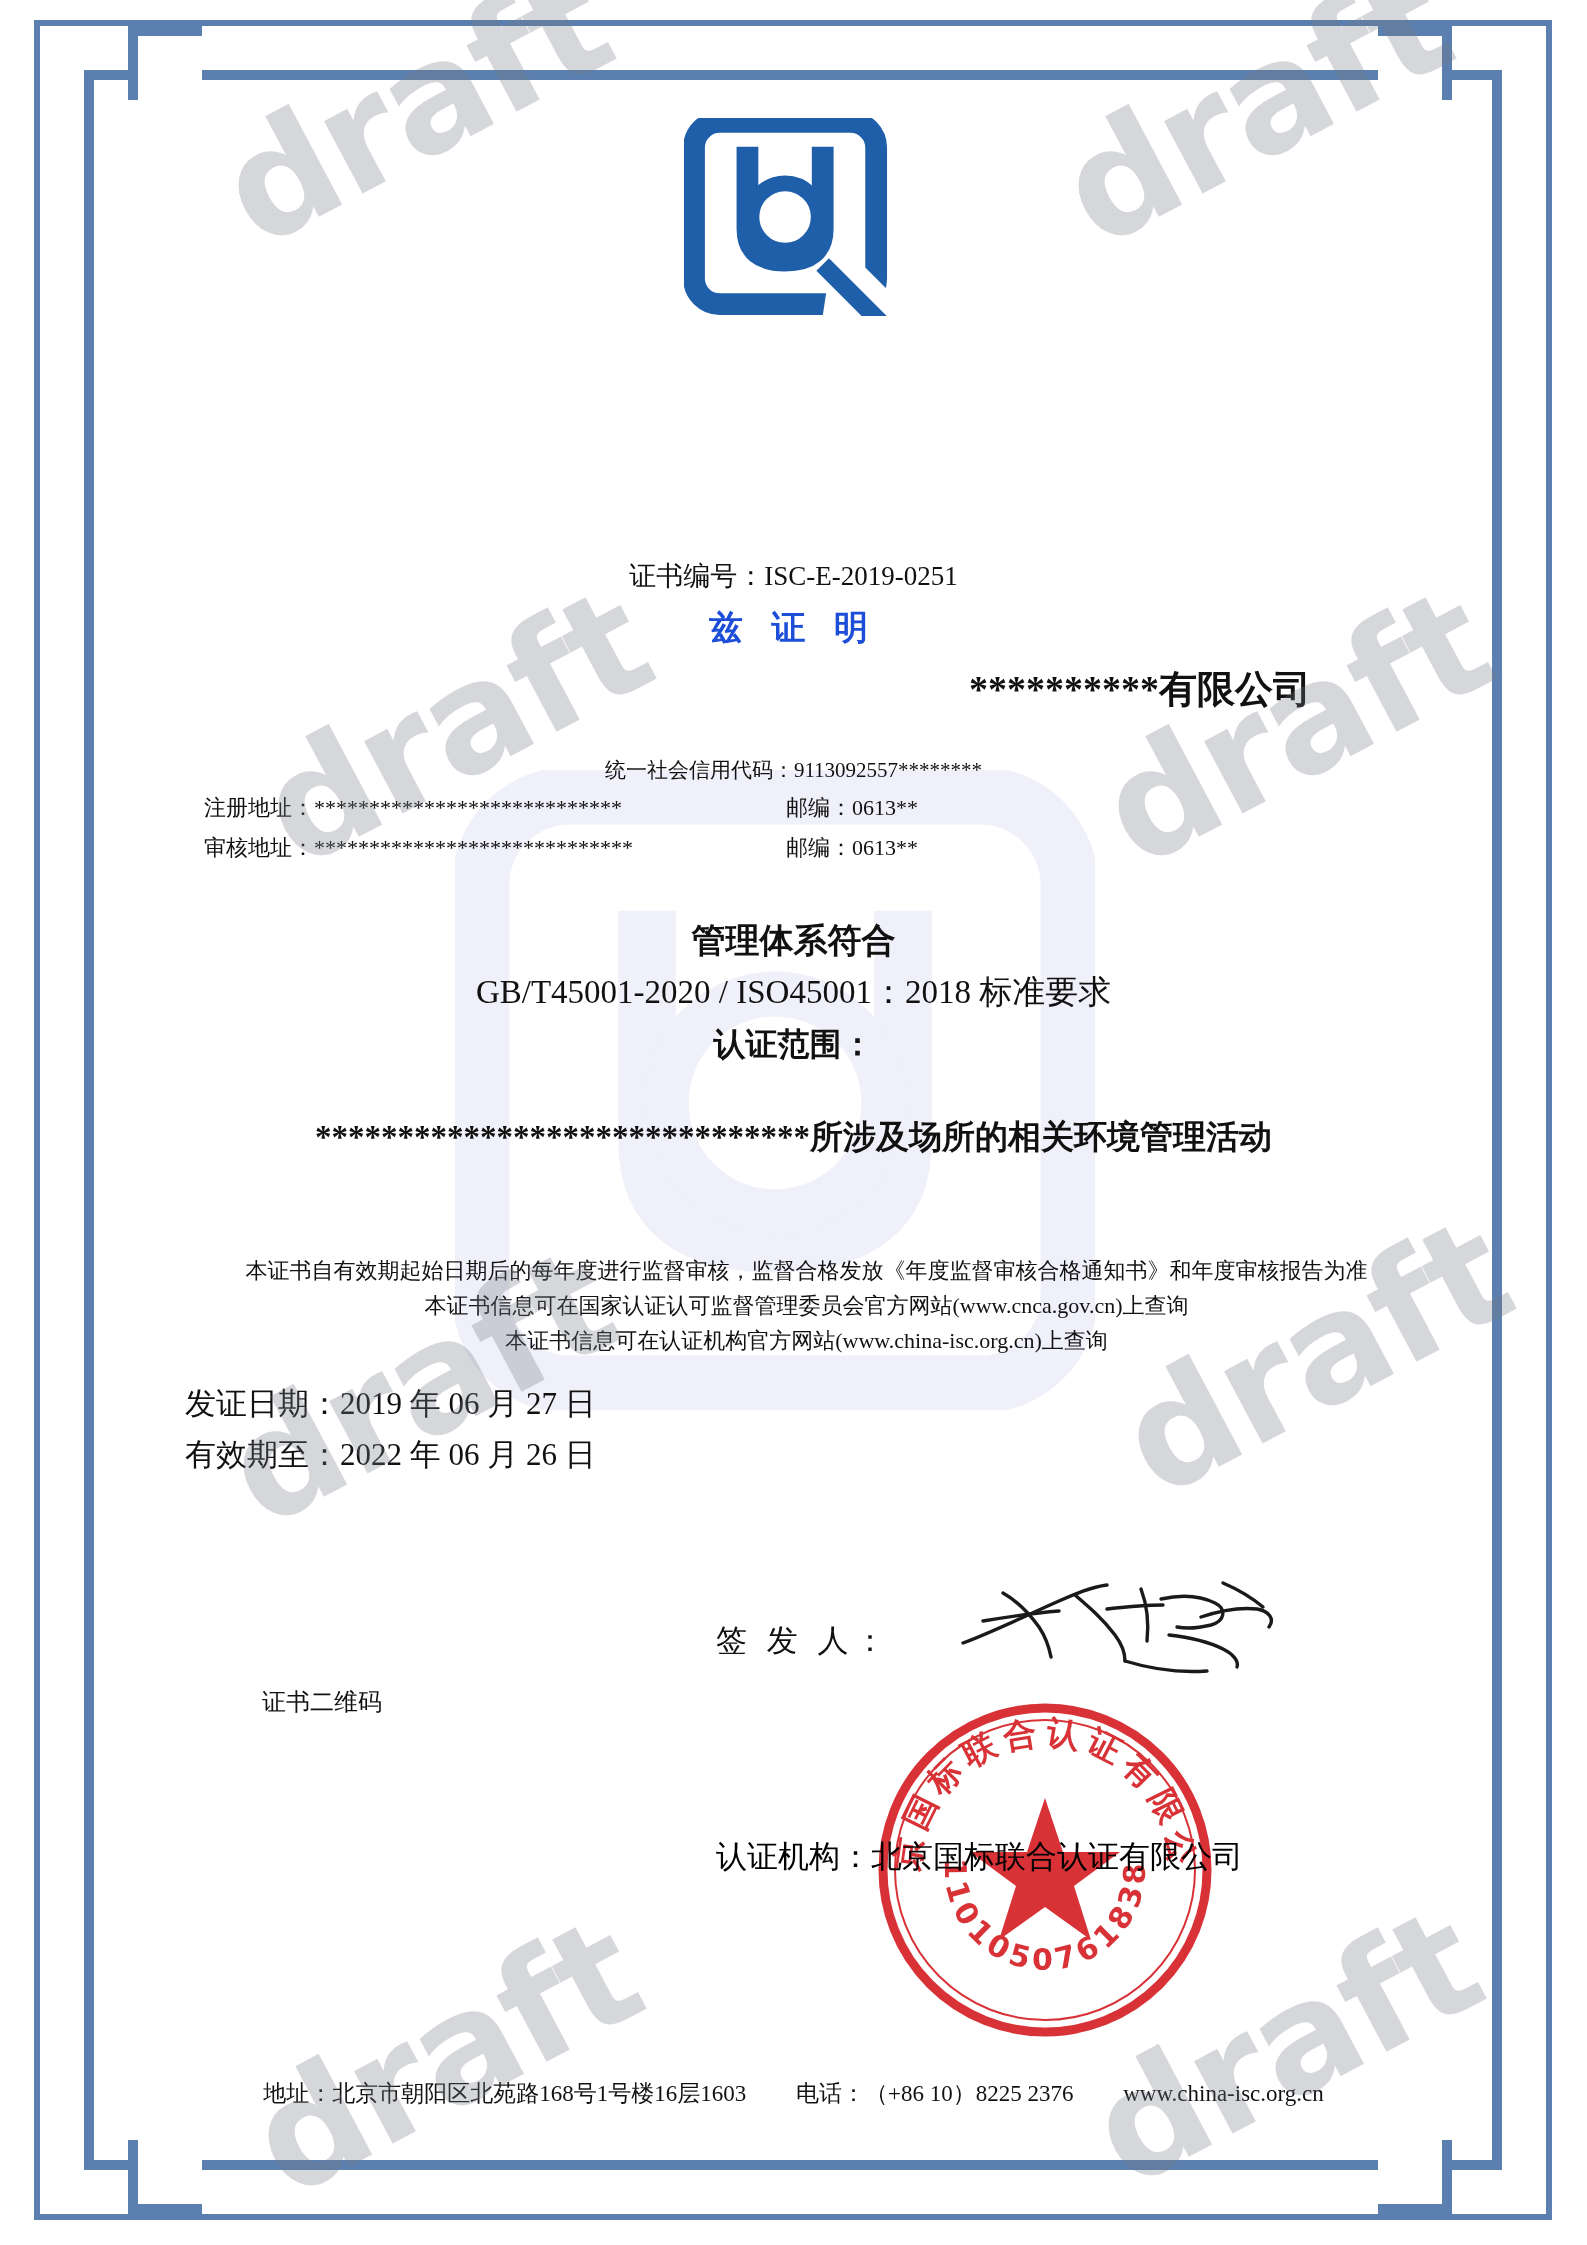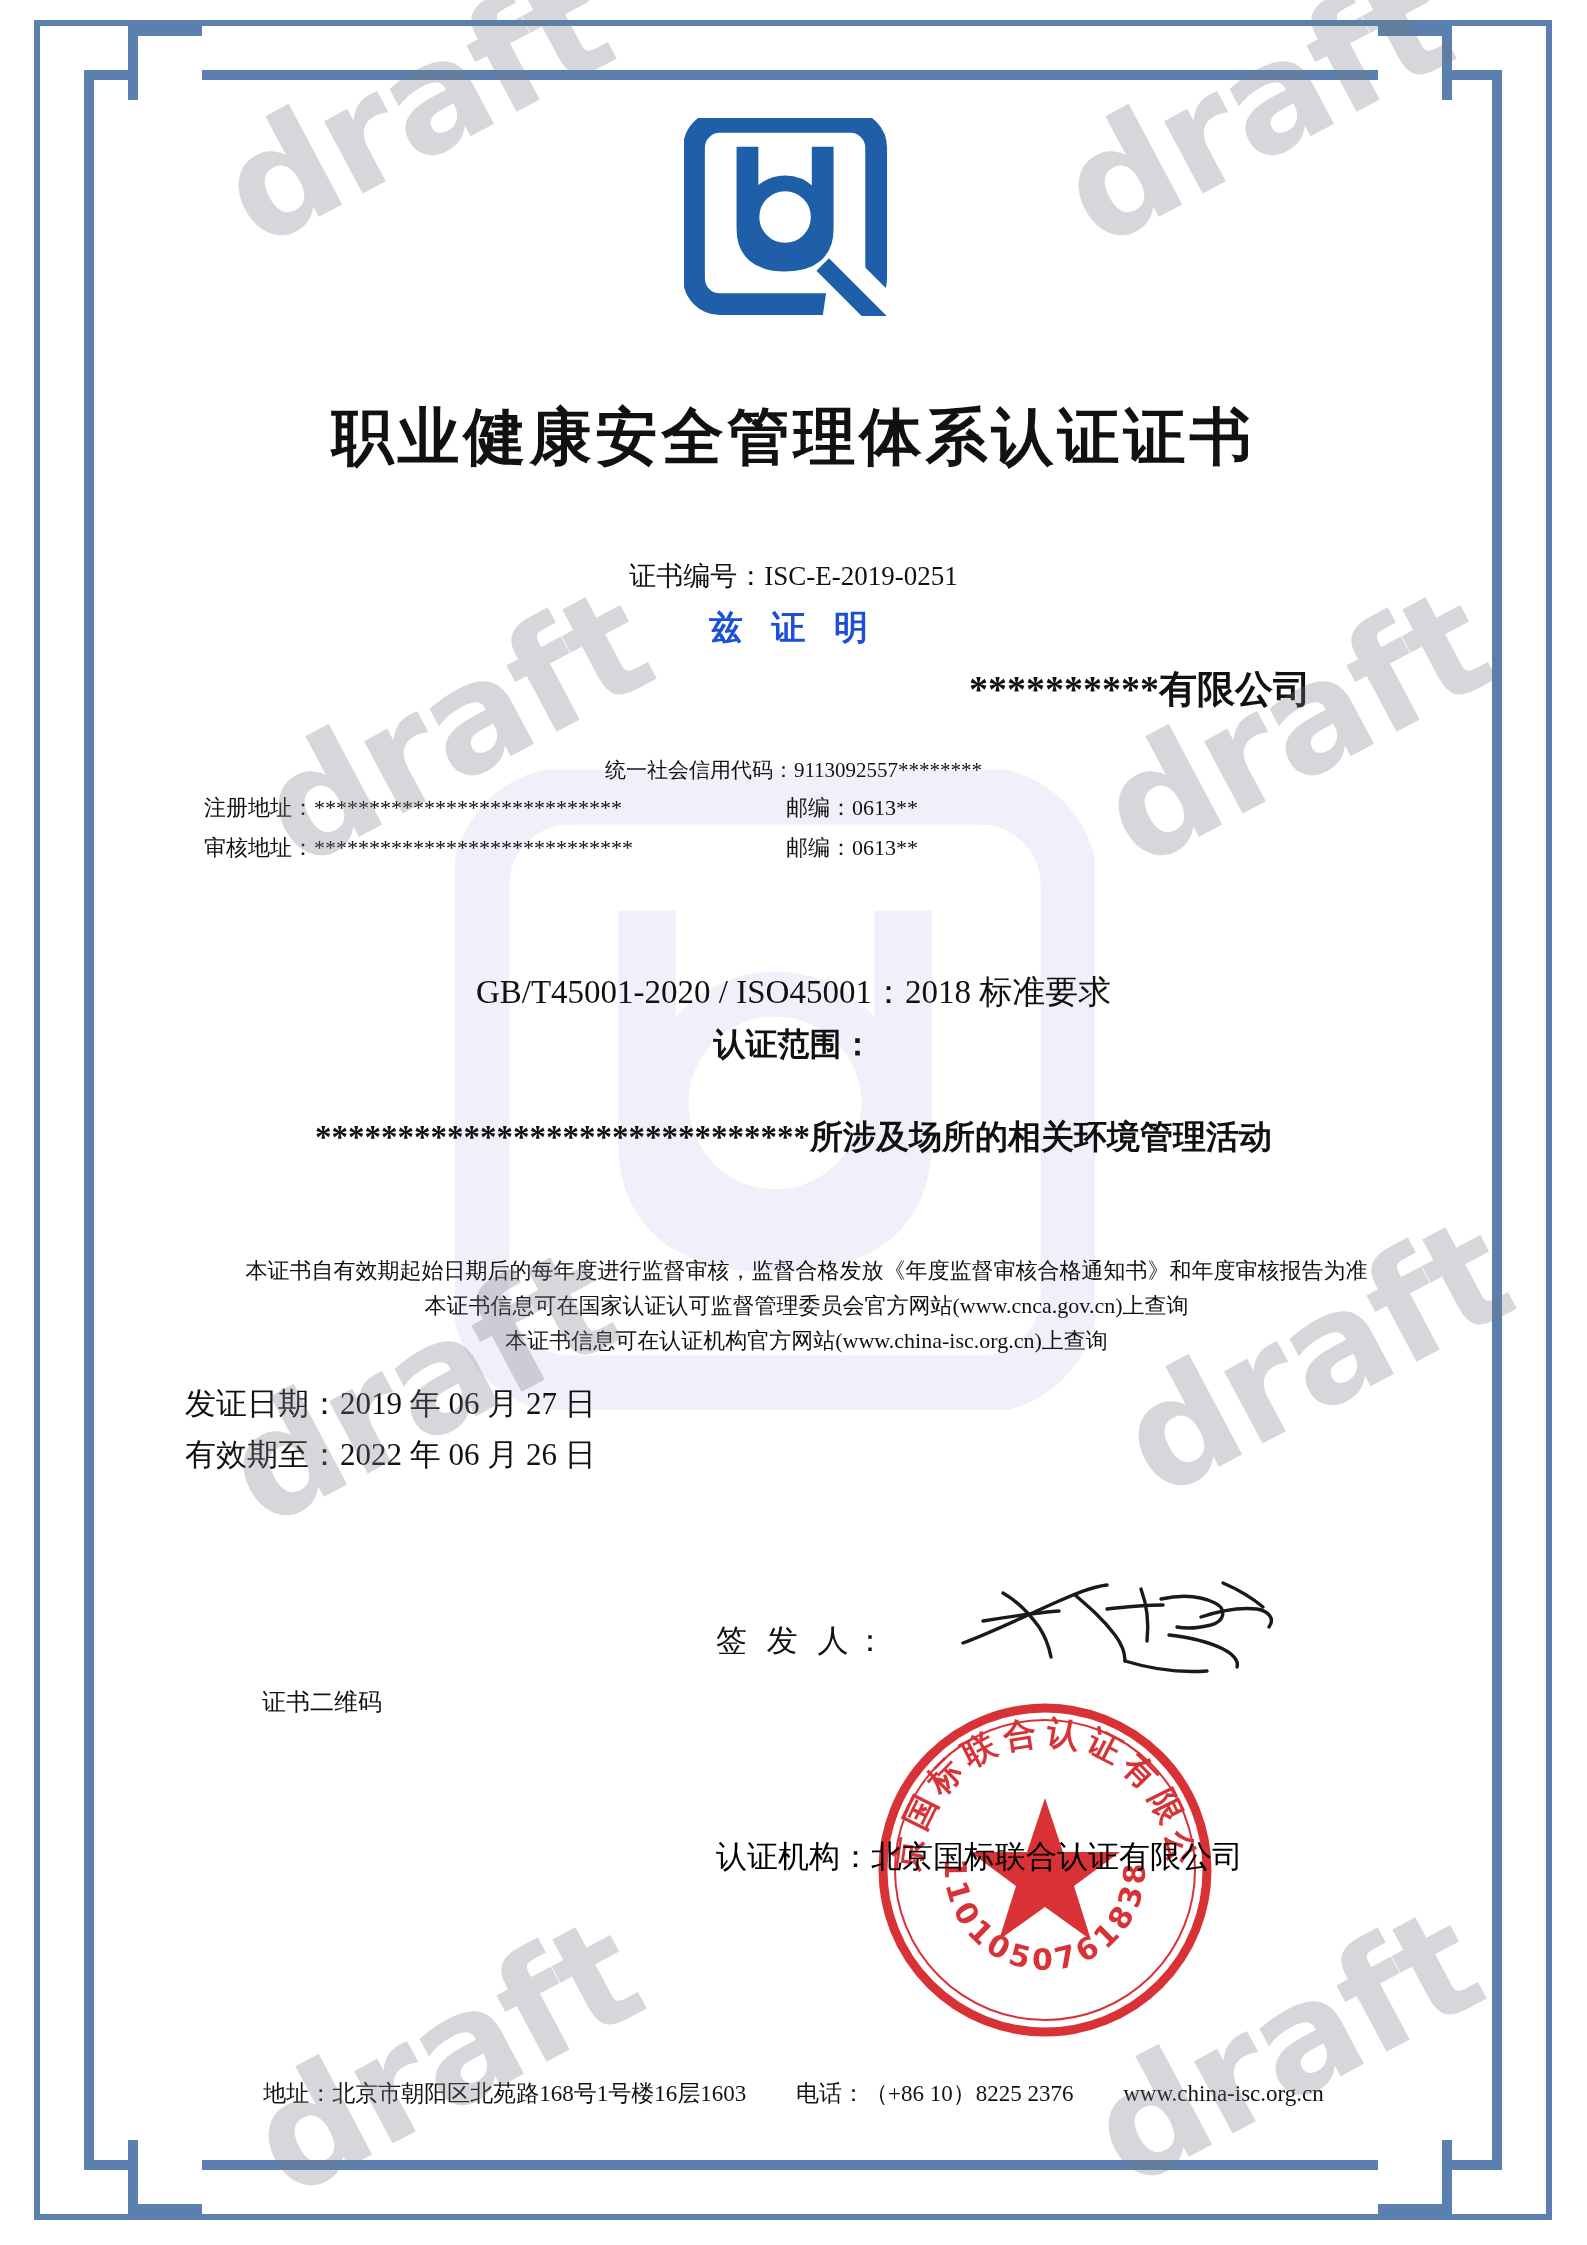--- a/index.html
+++ b/index.html
@@ -284,40 +284,40 @@
 <div id="content">
 
   <svg id="logo" viewBox="0 0 110 100">
     <rect x="5" y="2" width="92" height="92" rx="13" ry="13" fill="none" stroke="#1f5fa9" stroke-width="11"></rect>
     <path d="M32 20 L32 56 Q32 72 51 72 Q70 72 70 56 L70 20" fill="none" stroke="#1f5fa9" stroke-width="11" stroke-linecap="square"></path>
     <circle cx="51" cy="50" r="17" fill="none" stroke="#1f5fa9" stroke-width="8"></circle>
     <path d="M76 60 L104 88 L104 100 L70 100 Z" fill="#ffffff"></path>
     <path d="M70 74 L100 104" stroke="#1f5fa9" stroke-width="9"></path>
   </svg>
 
-  <div id="cert-title">职业健康安全管理体系认证证书</div>
 
   <div id="cert-no">证书编号：ISC-E-2019-0251</div>
 
   <div id="hereby">兹 证 明</div>
 
   <div id="company">**********有限公司</div>
 
   <div id="usci">统一社会信用代码：9113092557********</div>
 
   <div class="addr-row" id="addr-reg">
     <span class="addr-label">注册地址：</span><span class="addr-value">****************************</span>
   </div>
   <div class="addr-row" id="zip-reg">邮编：0613**</div>
 
   <div class="addr-row" id="addr-audit">
     <span class="addr-label">审核地址：</span><span class="addr-value">*****************************</span>
   </div>
   <div class="addr-row" id="zip-audit">邮编：0613**</div>
 
+  <div id="conform">管理体系符合</div>
   <div id="standard">GB/T45001-2020 / ISO45001：2018 标准要求</div>
   <div id="scope-label">认证范围：</div>
   <div id="scope-text">******************************所涉及场所的相关环境管理活动</div>
 
   <div class="note" id="note1">本证书自有效期起始日期后的每年度进行监督审核，监督合格发放《年度监督审核合格通知书》和年度审核报告为准</div>
   <div class="note" id="note3">本证书信息可在认证机构官方网站(www.china-isc.org.cn)上查询</div>
   <div class="note" id="note2">本证书信息可在国家认证认可监督管理委员会官方网站(www.cnca.gov.cn)上查询</div>
 
   <div id="issue-date">发证日期：2019 年 06 月 27 日</div>
   <div id="expiry-date">有效期至：2022 年 06 月 26 日</div>

